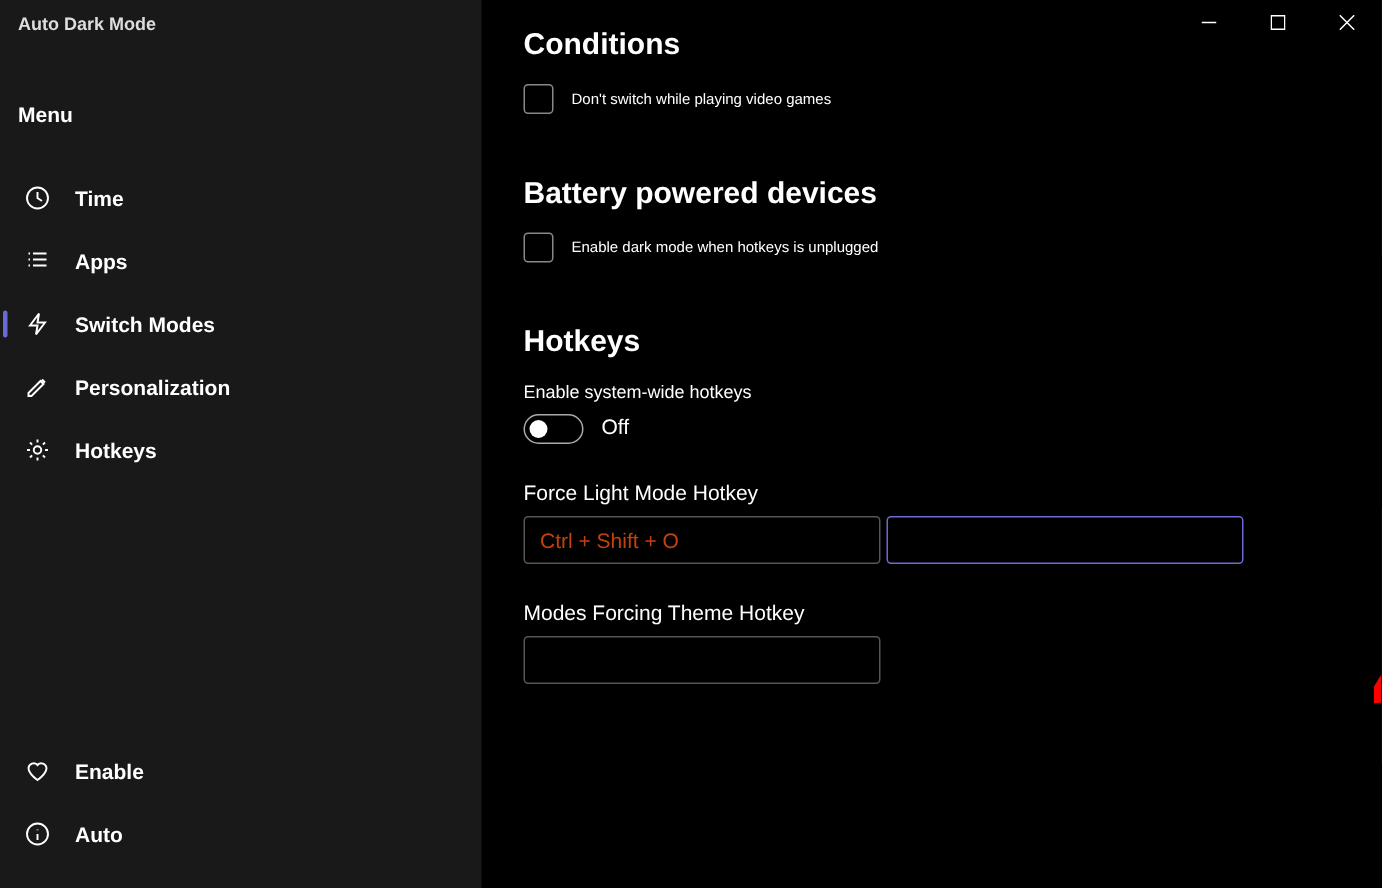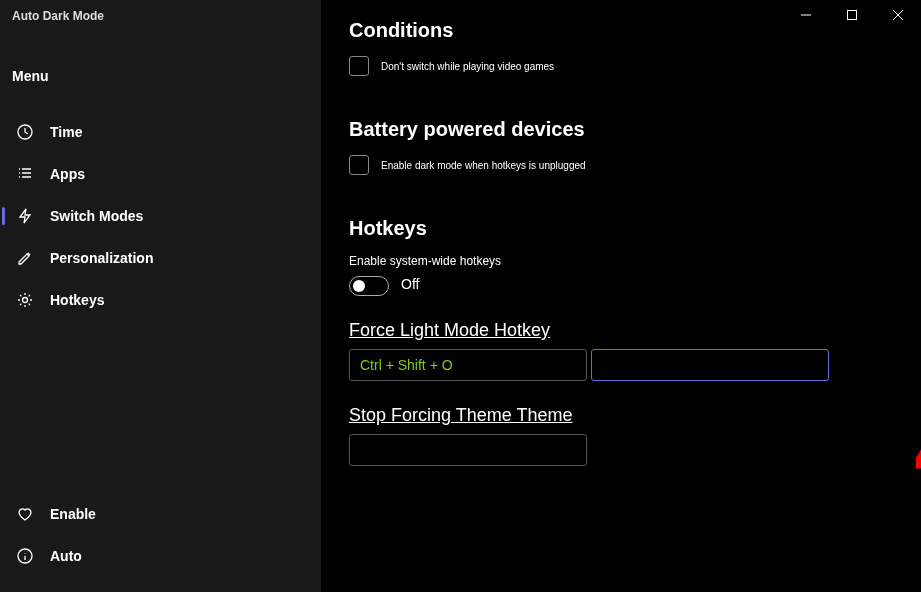--- a/index.html
+++ b/index.html
@@ -64,24 +64,24 @@
     .toggle-row { display: flex; align-items: flex-start; gap: 12px; }
     .toggle {
       width: 40px; height: 20px; border: 1.5px solid #aaa; border-radius: 10px;
       position: relative; cursor: pointer;
     }
     .toggle-knob {
       width: 12px; height: 12px; background: #fff; border-radius: 50%;
       position: absolute; left: 3px; top: 2.5px;
     }
     .toggle-state { font-size: 14px; }
-    .field-label { font-size: 18px; margin-top: 24px; margin-bottom: 8px; text-decoration: underline; }
+    .field-label { font-size: 14px; margin-top: 24px; margin-bottom: 8px; }
     .hotkey-input {
       width: 238px; height: 32px; background: transparent;
-      border: 1px solid #555; border-radius: 3px; color: #84cc16;
+      border: 1px solid #555; border-radius: 3px; color: #c2410c;
       font-size: 14px; padding: 0 10px; font-family: inherit;
       outline: none;
     }
     .hotkey-input.focused {
       border: 1.5px solid #6b69d6;
     }
     .arrow-annotation {
       position: absolute; top: 402px; left: 595px; pointer-events: none;
     }
   </style>
@@ -199,21 +199,21 @@
           <div class="toggle-knob"></div>
         </div>
         <span class="toggle-state">Off</span>
       </div>
 
       <div class="field-label">Force Light Mode Hotkey</div>
       <input class="hotkey-input" value="Ctrl + Shift + O" style="">
 
       <input class="hotkey-input focused" value="" style="">
 
-      <div class="field-label">Stop Forcing Theme Theme</div>
+      <div class="field-label">Modes Forcing Theme Hotkey</div>
       <input class="hotkey-input" value="" style="">
     </div>
   </div>
 
   <svg class="arrow-annotation" width="100" height="80">
     <defs>
       <marker id="ah" markerWidth="8" markerHeight="8" refX="2" refY="4" orient="auto">
         <path d="M0,0 L8,4 L0,8 Z" fill="#ff0000"></path>
       </marker>
     </defs>

